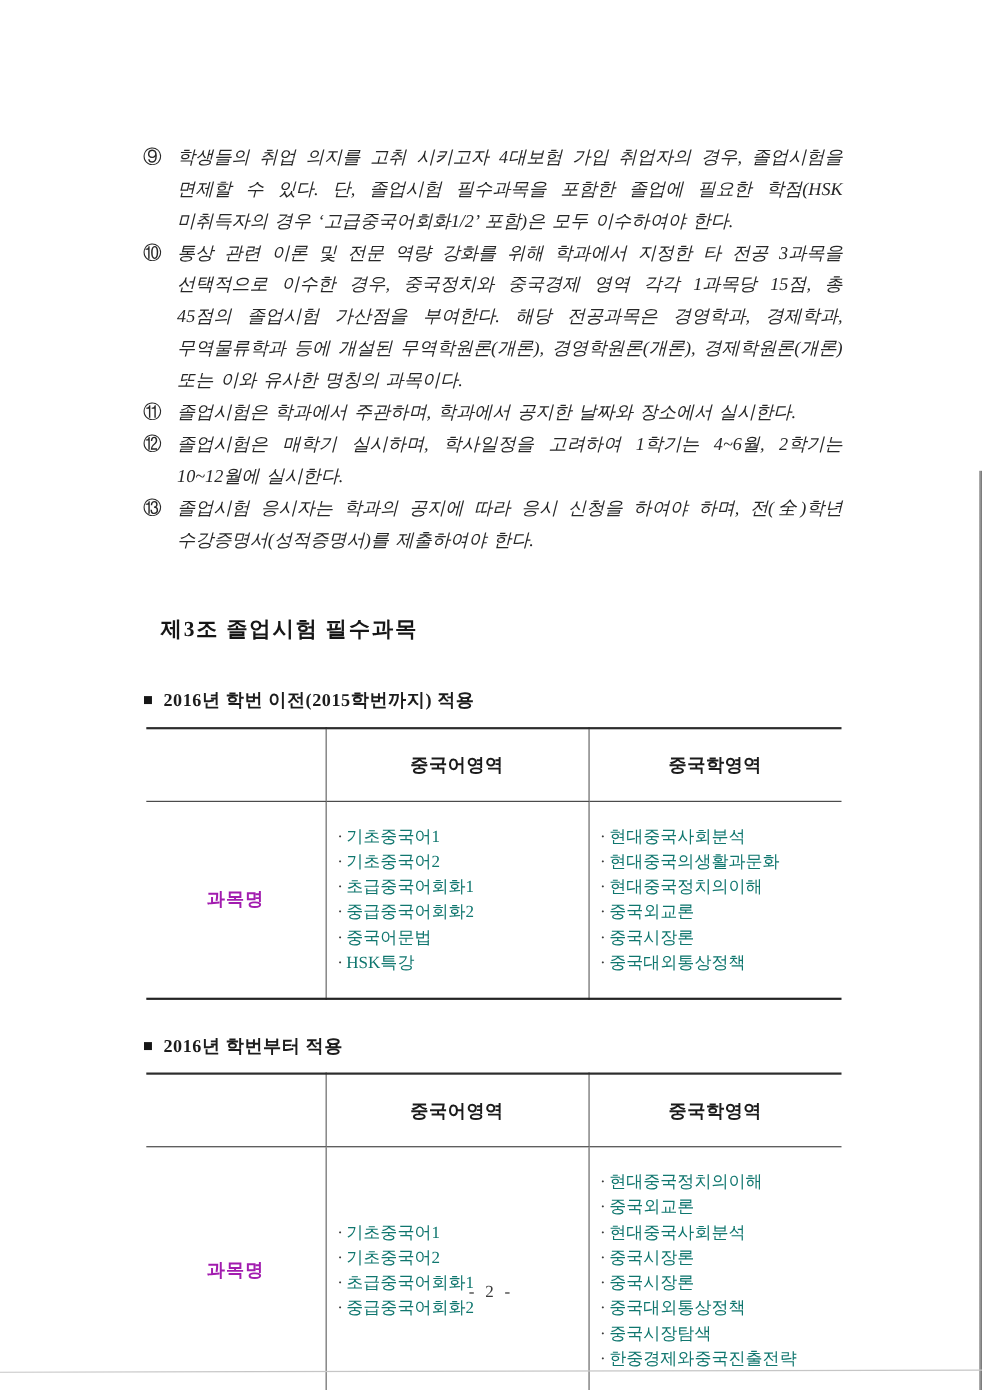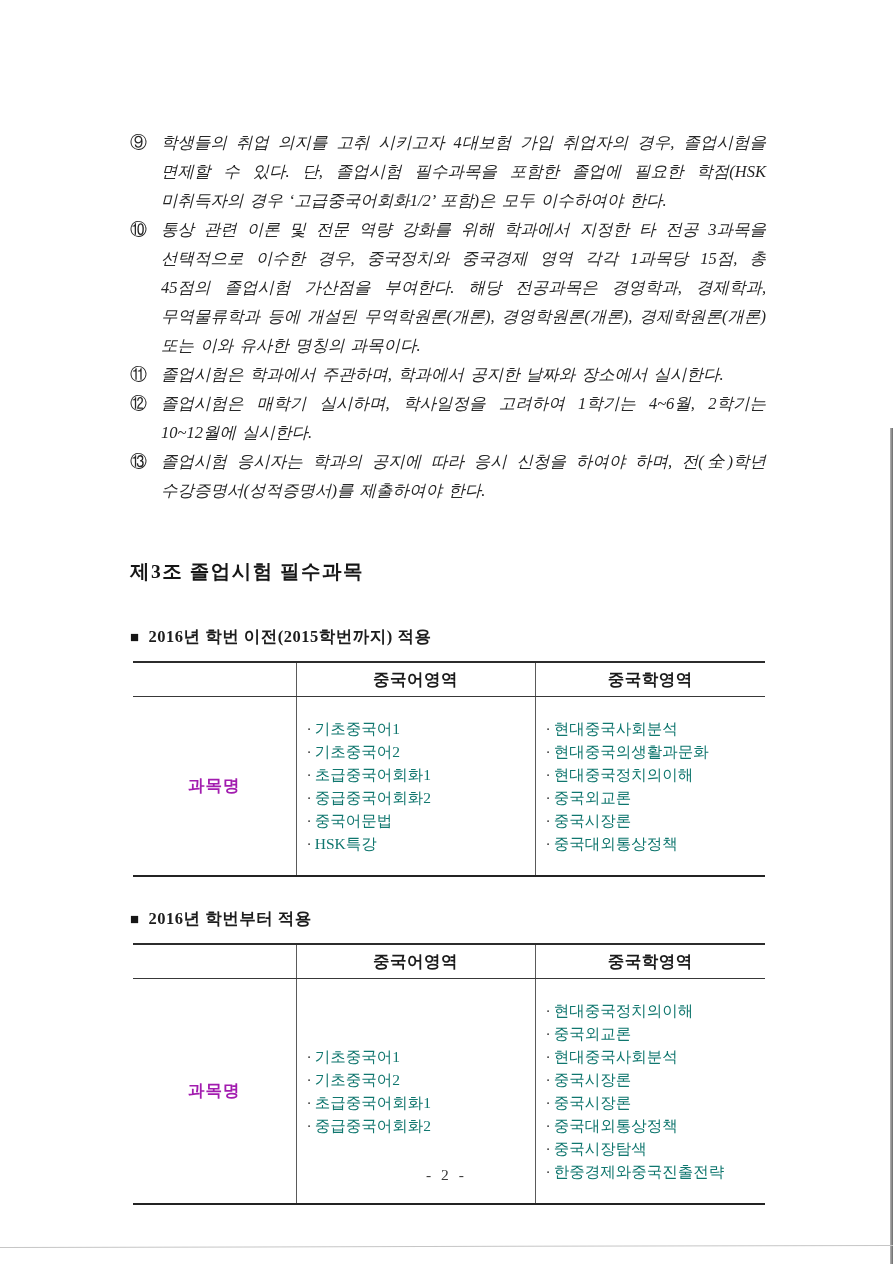--- a/index.html
+++ b/index.html
@@ -38,21 +38,21 @@
   }
   .clause .txt {
     flex: 1 1 auto;
     text-align: justify;
     word-spacing: 2px;
     word-break: keep-all;
     font-style: italic;
   }
   
   .article-heading {
-    margin: 53px 0 0 0;
+    margin: 53px 0 0 16px;
     font-size: 19.5px;
     font-weight: bold;
     letter-spacing: 1.5px;
     color: #161616;
   }
   
   .table-caption {
     margin-top: 41px;
     margin-bottom: 13px;
     font-size: 16.5px;
@@ -84,21 +84,21 @@
   table.courses col.c3 { width: 230px; }
   table.courses th {
     height: 33px;
     font-size: 16.5px;
     font-weight: bold;
     text-align: center;
     vertical-align: middle;
     border-bottom: 1.5px solid #383838;
     color: #1b1b1b;
     letter-spacing: 0.5px;
-    padding: 0;
+    padding: 16px;
   }
   table.courses th.divL, table.courses td.divL {
     border-left: 1px solid #5a5a5a;
   }
   table.courses td {
     vertical-align: middle;
     font-size: 15.5px;
     color: #0f766e;
     padding: 20px 10px;
   }

